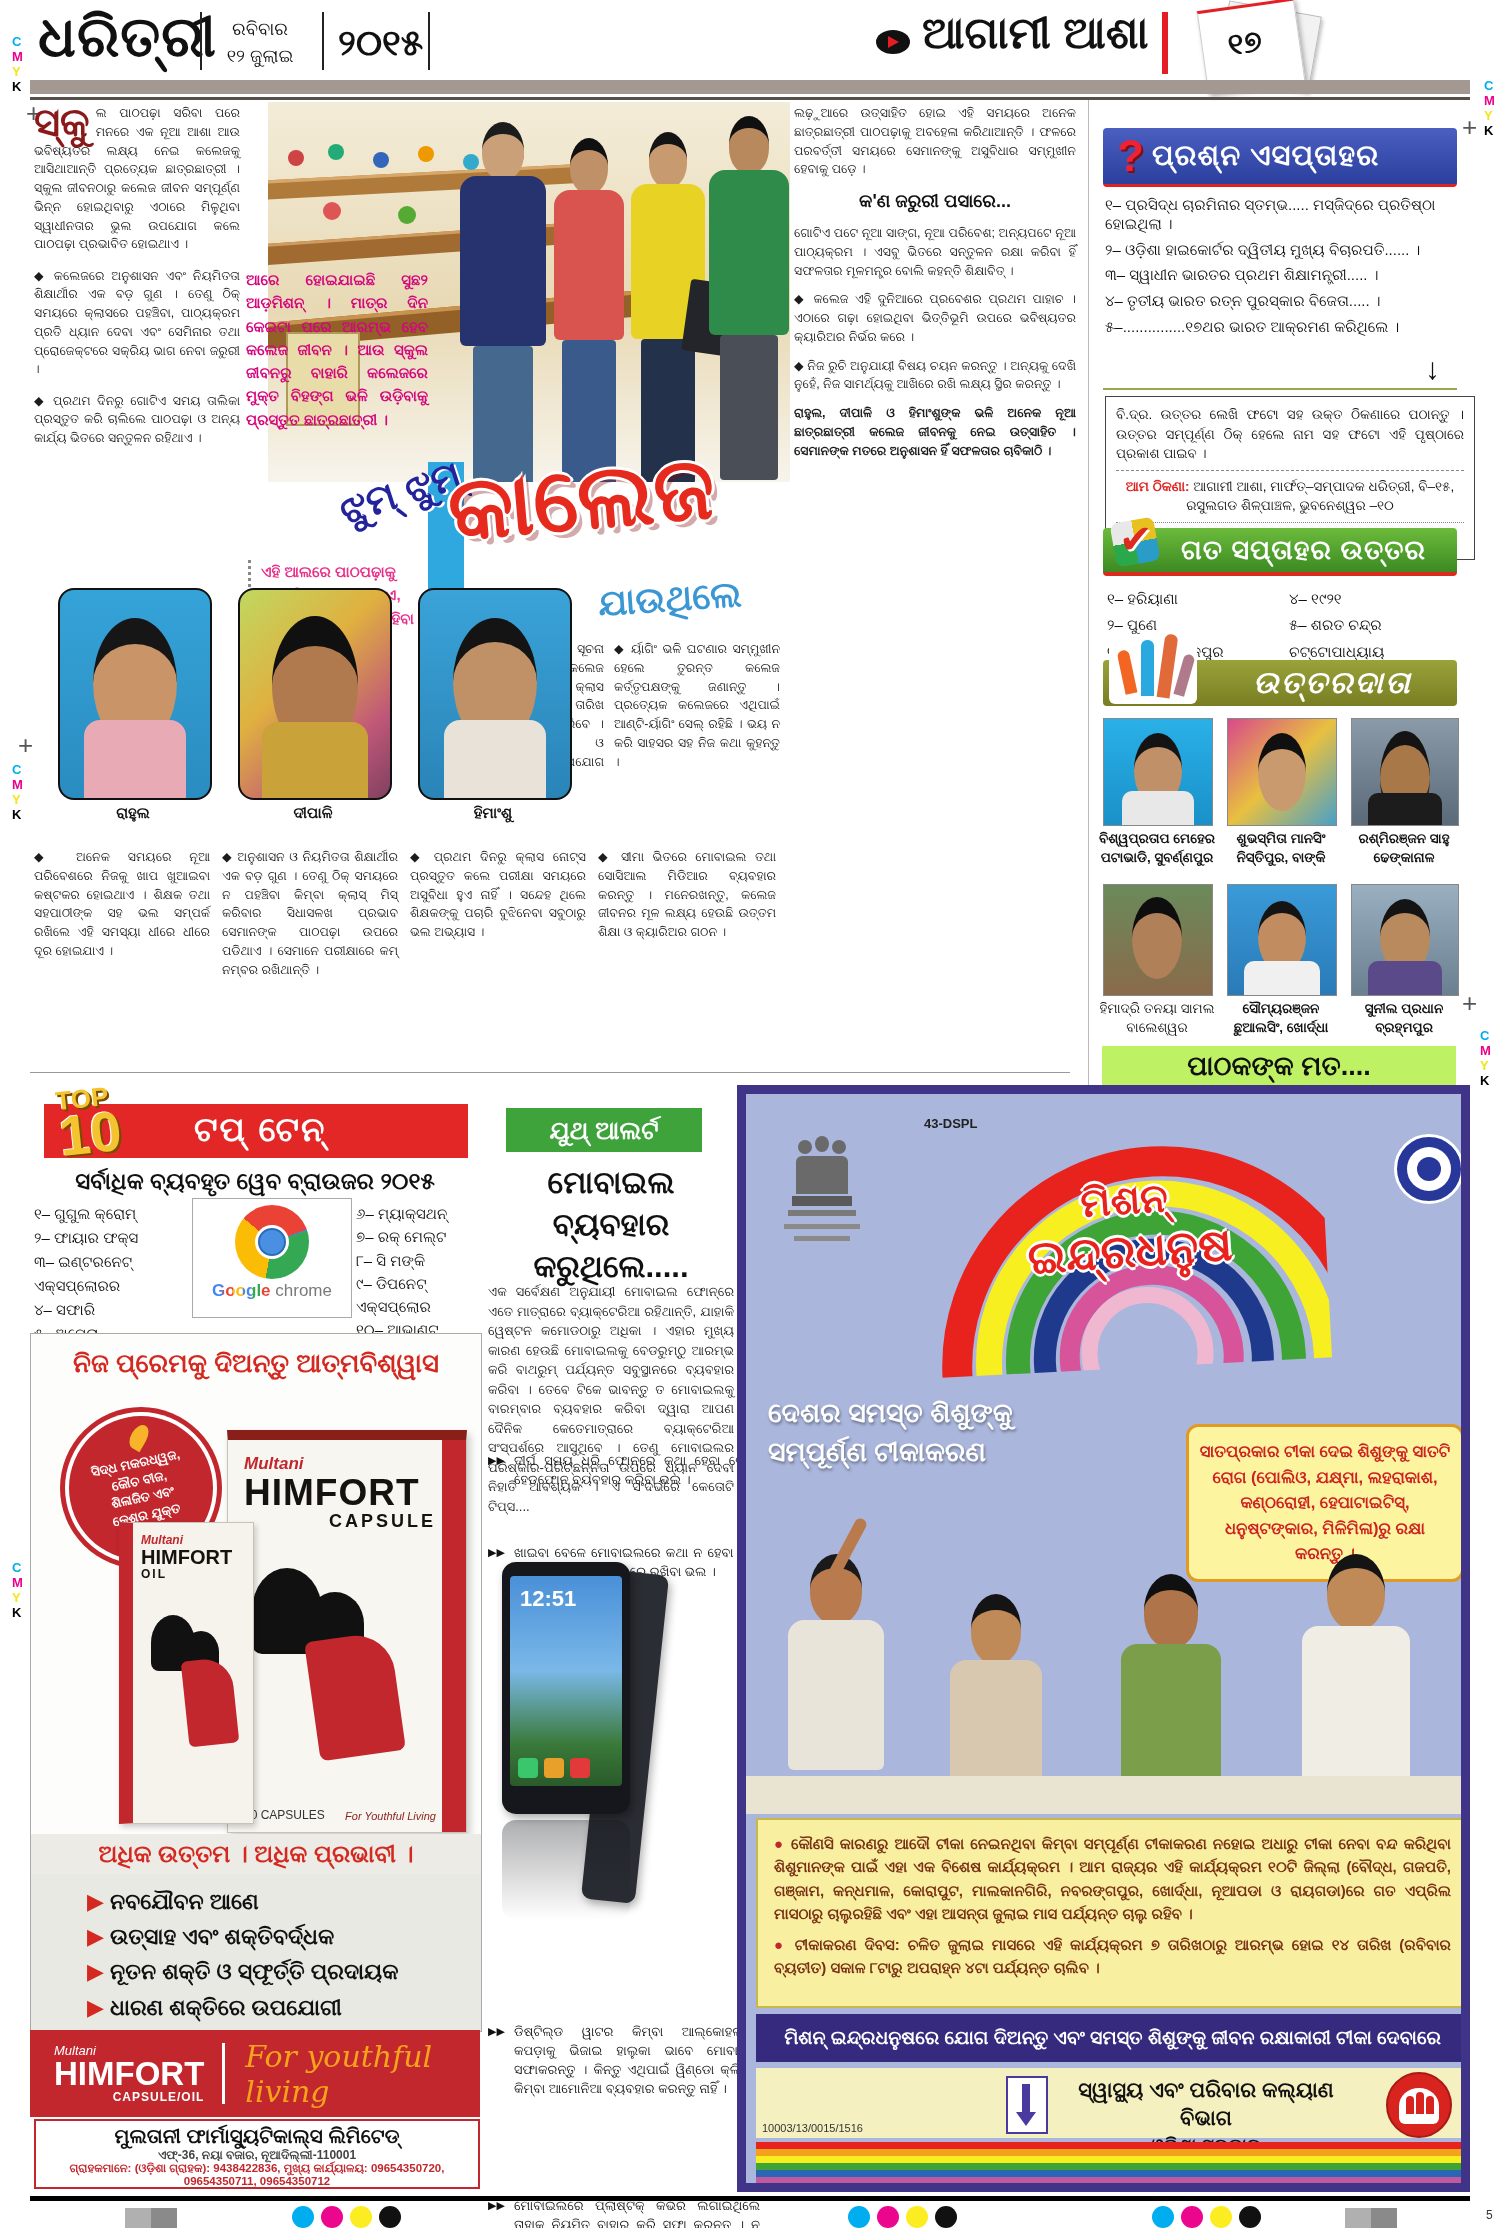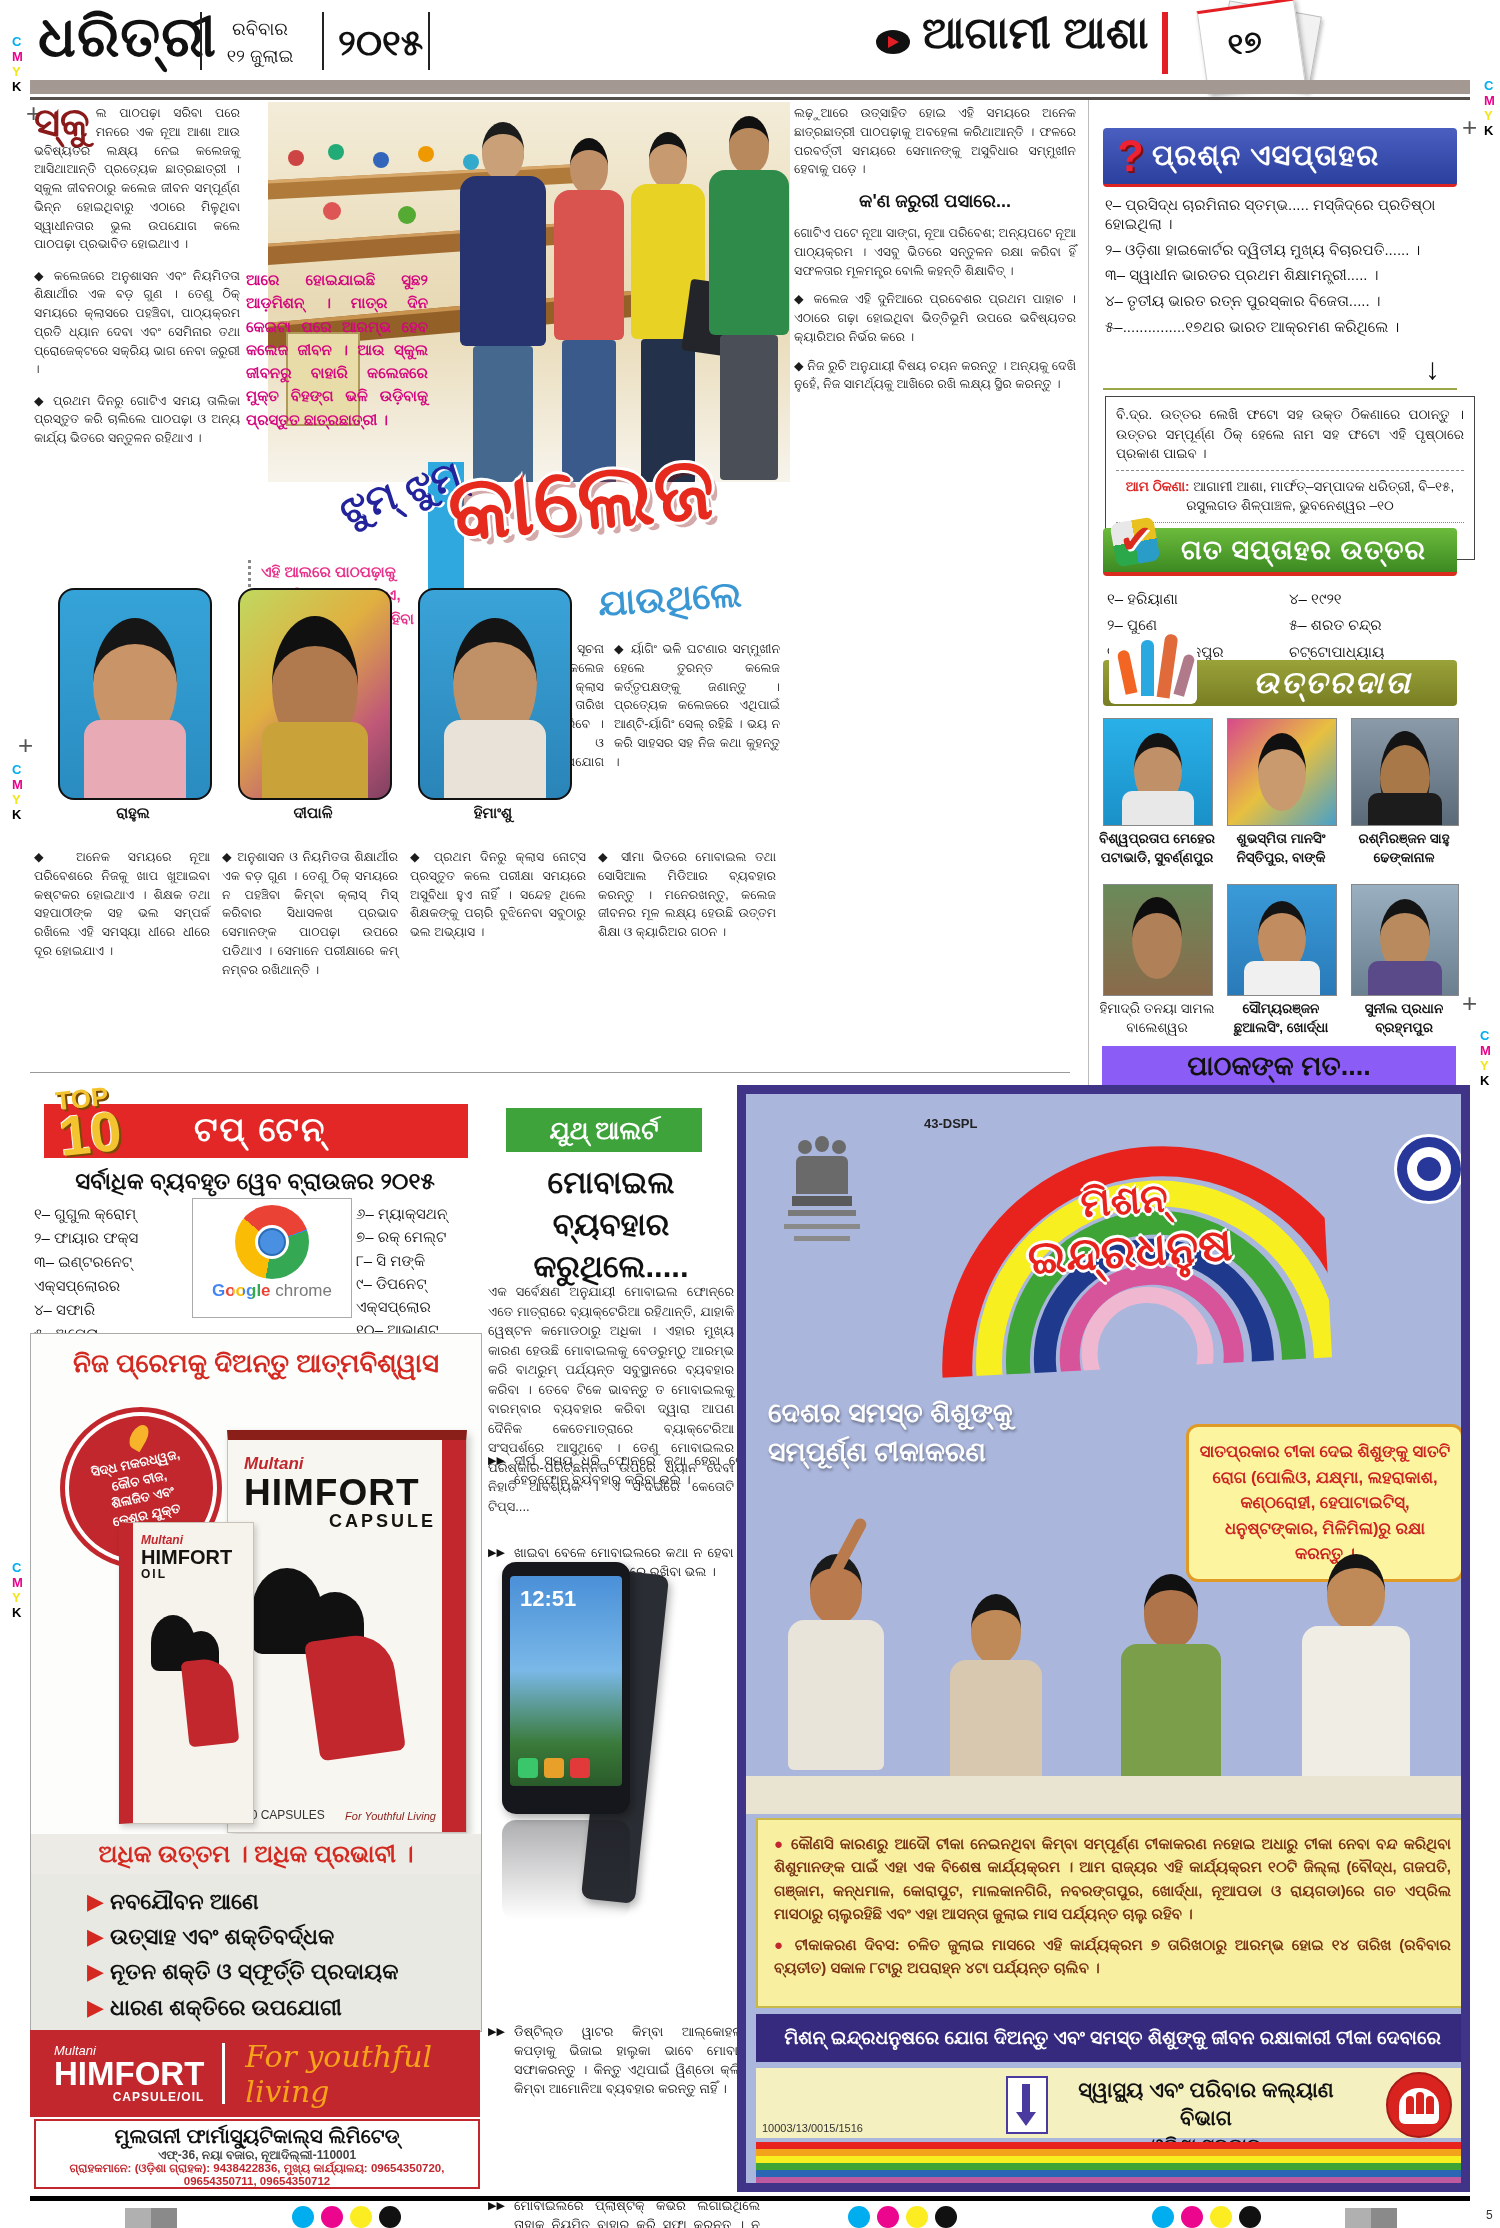--- a/index.html
+++ b/index.html
@@ -192,20 +192,21 @@
   <div class="abs bodytxt j" style="left:222px;top:848px;width:176px;">◆ ଅନୁଶାସନ ଓ ନିୟମିତତା ଶିକ୍ଷାର୍ଥୀର ଏକ ବଡ଼ ଗୁଣ । ତେଣୁ ଠିକ୍ ସମୟରେ ନ ପହଞ୍ଚିବା କିମ୍ବା କ୍ଲାସ୍ ମିସ୍ କରିବାର ସିଧାସଳଖ ପ୍ରଭାବ ସେମାନଙ୍କ ପାଠପଢ଼ା ଉପରେ ପଡିଥାଏ । ସେମାନେ ପରୀକ୍ଷାରେ କମ୍ ନମ୍ବର ରଖିଥାନ୍ତି ।</div>
   <div class="abs bodytxt j" style="left:410px;top:848px;width:176px;">◆ ପ୍ରଥମ ଦିନରୁ କ୍ଲାସ ନୋଟ୍ସ ପ୍ରସ୍ତୁତ କଲେ ପରୀକ୍ଷା ସମୟରେ ଅସୁବିଧା ହୁଏ ନାହିଁ । ସନ୍ଦେହ ଥିଲେ ଶିକ୍ଷକଙ୍କୁ ପଚାରି ବୁଝିନେବା ସବୁଠାରୁ ଭଲ ଅଭ୍ୟାସ ।</div>
   <div class="abs bodytxt j" style="left:598px;top:848px;width:178px;">◆ ସୀମା ଭିତରେ ମୋବାଇଲ ତଥା ସୋସିଆଲ ମିଡିଆର ବ୍ୟବହାର କରନ୍ତୁ । ମନେରଖନ୍ତୁ, କଲେଜ ଜୀବନର ମୂଳ ଲକ୍ଷ୍ୟ ହେଉଛି ଉତ୍ତମ ଶିକ୍ଷା ଓ କ୍ୟାରିଅର ଗଠନ ।</div>
 
   <div class="abs" style="left:794px;top:104px;width:282px;height:960px;">
     <div class="bodytxt j">ଲଢ଼ୁଆରେ ଉତ୍ସାହିତ ହୋଇ ଏହି ସମୟରେ ଅନେକ ଛାତ୍ରଛାତ୍ରୀ ପାଠପଢ଼ାକୁ ଅବହେଳା କରିଥାଆନ୍ତି । ଫଳରେ ପରବର୍ତ୍ତୀ ସମୟରେ ସେମାନଙ୍କୁ ଅସୁବିଧାର ସମ୍ମୁଖୀନ ହେବାକୁ ପଡ଼େ ।</div>
     <div class="b ctr" style="font-size:18px;margin:12px 0;">କ'ଣ ଜରୁରୀ ପସାରେ...</div>
     <div class="bodytxt j" style="margin-bottom:10px;">ଗୋଟିଏ ପଟେ ନୂଆ ସାଙ୍ଗ, ନୂଆ ପରିବେଶ; ଅନ୍ୟପଟେ ନୂଆ ପାଠ୍ୟକ୍ରମ । ଏସବୁ ଭିତରେ ସନ୍ତୁଳନ ରକ୍ଷା କରିବା ହିଁ ସଫଳତାର ମୂଳମନ୍ତ୍ର ବୋଲି କହନ୍ତି ଶିକ୍ଷାବିତ୍ ।</div>
     <div class="bodytxt j" style="margin-bottom:10px;">◆ କଲେଜ ଏହି ଦୁନିଆରେ ପ୍ରବେଶର ପ୍ରଥମ ପାହାଚ । ଏଠାରେ ଗଢ଼ା ହୋଇଥିବା ଭିତ୍ତିଭୂମି ଉପରେ ଭବିଷ୍ୟତର କ୍ୟାରିଅର ନିର୍ଭର କରେ ।</div>
     <div class="bodytxt j" style="margin-bottom:10px;">◆ ନିଜ ରୁଚି ଅନୁଯାୟୀ ବିଷୟ ଚୟନ କରନ୍ତୁ । ଅନ୍ୟକୁ ଦେଖି ନୁହେଁ, ନିଜ ସାମର୍ଥ୍ୟକୁ ଆଖିରେ ରଖି ଲକ୍ଷ୍ୟ ସ୍ଥିର କରନ୍ତୁ ।</div>
+    <div class="bodytxt j b">ରାହୁଲ, ଦୀପାଳି ଓ ହିମାଂଶୁଙ୍କ ଭଳି ଅନେକ ନୂଆ ଛାତ୍ରଛାତ୍ରୀ କଲେଜ ଜୀବନକୁ ନେଇ ଉତ୍ସାହିତ । ସେମାନଙ୍କ ମତରେ ଅନୁଶାସନ ହିଁ ସଫଳତାର ଚାବିକାଠି ।</div>
   </div>
 
   <div class="abs" style="left:1088px;top:100px;width:382px;height:985px;border-left:1px solid #bbb;">
 
     <div class="sb-hdr abs" style="left:14px;top:28px;width:354px;height:56px;background:linear-gradient(180deg,#4a5fc0,#2b3f9e);border-bottom:3px solid #d22;">
       <span class="b" style="font-size:44px;color:#e23;margin:0 8px 0 14px;text-shadow:2px 2px 0 #801010;">?</span>
       <span class="b" style="font-size:29px;letter-spacing:1px;">ପ୍ରଶ୍ନ ଏସପ୍ତାହର</span>
     </div>
     <div class="abs q-list" style="left:16px;top:96px;width:354px;font-size:15px;line-height:1.25;">
       <div>୧– ପ୍ରସିଦ୍ଧ ଚାରମିନାର ସ୍ତମ୍ଭ..... ମସ୍ଜିଦ୍‌ରେ ପ୍ରତିଷ୍ଠା ହୋଇଥିଲା ।</div>
@@ -300,21 +301,21 @@
         <div>ସୌମ୍ୟରଞ୍ଜନ</div>
         <div>ଛୁଆଲସିଂ, ଖୋର୍ଦ୍ଧା</div>
       </div>
     <div class="abs ctr" style="left:256px;top:900px;width:118px;font-size:13.5px;font-weight:bold;line-height:1.4;">
         <div>ସୁନୀଲ ପ୍ରଧାନ</div>
         <div>ବ୍ରହ୍ମପୁର</div>
       </div>
 
   </div>
 
-  <div class="abs ctr b" style="left:1102px;top:1046px;width:354px;height:40px;background:#8b5cf6;font-size:27px;line-height:40px;">ପାଠକଙ୍କ ମତ....</div>
+  <div class="abs ctr b" style="left:1102px;top:1046px;width:354px;height:40px;background:#bef264;font-size:27px;line-height:40px;">ପାଠକଙ୍କ ମତ....</div>
   <div class="abs" style="left:1094px;top:1094px;width:370px;">
     <div class="tip b" style="font-size:14.5px;">ଯୁବପିଢ଼ିଙ୍କ ଉଜ୍ଜ୍ୱଳ ଭବିଷ୍ୟତ ଗଢ଼ିବାରେ ଆଗାମୀ ଆଶା ସ୍ୱତନ୍ତ୍ର ବାର୍ତ୍ତା ପ୍ରଦାନ କରେ ।</div>
     <div style="text-align:right;font-size:14px;font-style:italic;margin:2px 0 8px;">–ସତ୍ୟସିଂହ ଶତପଥୀ, ଚନ୍ଦ୍ରଶେଖରପୁର, ଭୁବନେଶ୍ୱର</div>
     <div class="tip b" style="font-size:14.5px;">ଅନ୍‌ଲାଇନ୍ ଜବ୍ ଆପ୍ଲାଏ ସମ୍ବନ୍ଧରେ ପ୍ରକାଶିତ ବିଷୟଟି ଯୁବପିଢ଼ିଙ୍କ ଲାଗି ଖୁବ୍ ଦରକାରୀ ।</div>
     <div style="text-align:right;font-size:14px;font-style:italic;margin-top:2px;">–ବିରଜା ପ୍ରସାଦ ନାୟକ, ଯାଜପୁର</div>
   </div>
 
   <div class="abs" style="left:30px;top:1072px;width:1040px;height:1px;background:#999;"></div>
 
   <div class="abs" style="left:44px;top:1104px;width:424px;height:54px;background:#e32726;">

